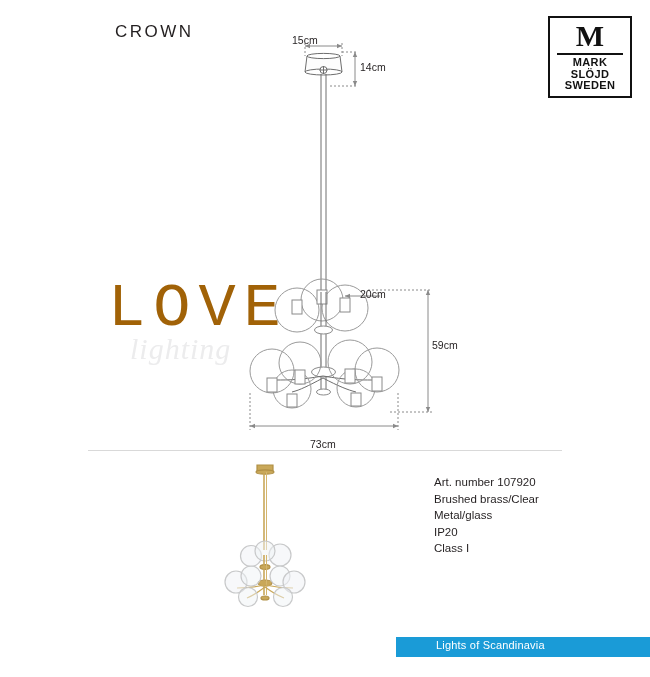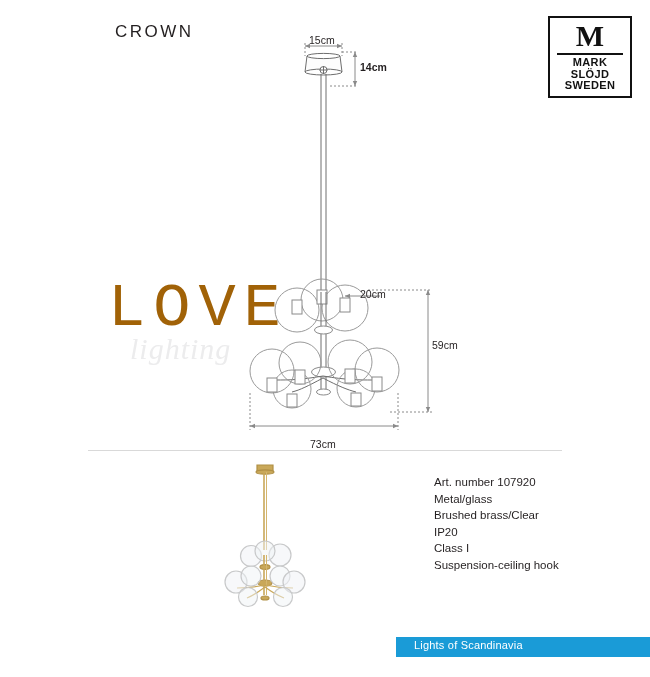--- a/index.html
+++ b/index.html
@@ -136,21 +136,21 @@
   .footer-bar {
     position: absolute;
     left: 0;
     top: 637px;
     width: 650px;
     height: 20px;
     background: #1a9bd7;
   }
   .footer-text {
     position: absolute;
-    left: 414px;
+    left: 436px;
     top: 639px;
     font-size: 11px;
     color: #ffffff;
     letter-spacing: 0.2px;
     text-align: center;
   }
   .footer-white-left {
     position: absolute;
     left: 0;
     top: 637px;
@@ -270,22 +270,22 @@
           <path d="M250 426 l5 -2.2 v4.4 z" fill="#8a8a8a" stroke="none"></path>
           <path d="M398 426 l-5 -2.2 v4.4 z" fill="#8a8a8a" stroke="none"></path>
           <line x1="250" y1="393" x2="250" y2="430" stroke-dasharray="2,2"></line>
           <line x1="398" y1="393" x2="398" y2="430" stroke-dasharray="2,2"></line>
         </g>
 
       </g>
     </svg>
 
     
-    <div class="dim-label" style="left:309px; top:34px;">15cm</div>
-    <div class="dim-label" style="left:360px; top:61px;font-weight:bold;">14cm</div>
+    <div class="dim-label" style="left:292px; top:34px;">15cm</div>
+    <div class="dim-label" style="left:360px; top:61px;">14cm</div>
     <div class="dim-label" style="left:360px; top:288px;">20cm</div>
     <div class="dim-label" style="left:432px; top:339px;">59cm</div>
     <div class="dim-label" style="left:310px; top:414px;margin-top:24px;">73cm</div>
   </div>
 
   <div class="divider"></div>
 
   <svg style="position:absolute; left:185px; top:455px;" width="180" height="175" viewBox="0 0 180 175">
     <g stroke="#b99a4d" fill="none" stroke-width="1.2">
 
@@ -315,24 +315,23 @@
       <circle cx="109" cy="127" r="11" fill="rgba(240,243,245,0.55)" stroke="#c8c9ca"></circle>
       <circle cx="63" cy="142" r="9.5" fill="rgba(240,243,245,0.5)" stroke="#c8c9ca"></circle>
       <circle cx="98" cy="142" r="9.5" fill="rgba(240,243,245,0.5)" stroke="#c8c9ca"></circle>
 
       <ellipse cx="80" cy="143" rx="4" ry="2" fill="#c9a859" stroke="#b08f45"></ellipse>
     </g>
   </svg>
 
   <div class="specs">
     <div>Art. number 107920</div>
+    <div>Brushed brass/Clear</div>
     <div>Metal/glass</div>
-    <div>Brushed brass/Clear</div>
     <div>IP20</div>
     <div>Class I</div>
-    <div>Suspension-ceiling hook</div>
   </div>
 
   <div class="footer-bar"></div>
   <div class="footer-white-left"></div>
   <div class="footer-text">Lights of Scandinavia</div>
 
 </div>
 
 </body></html>

